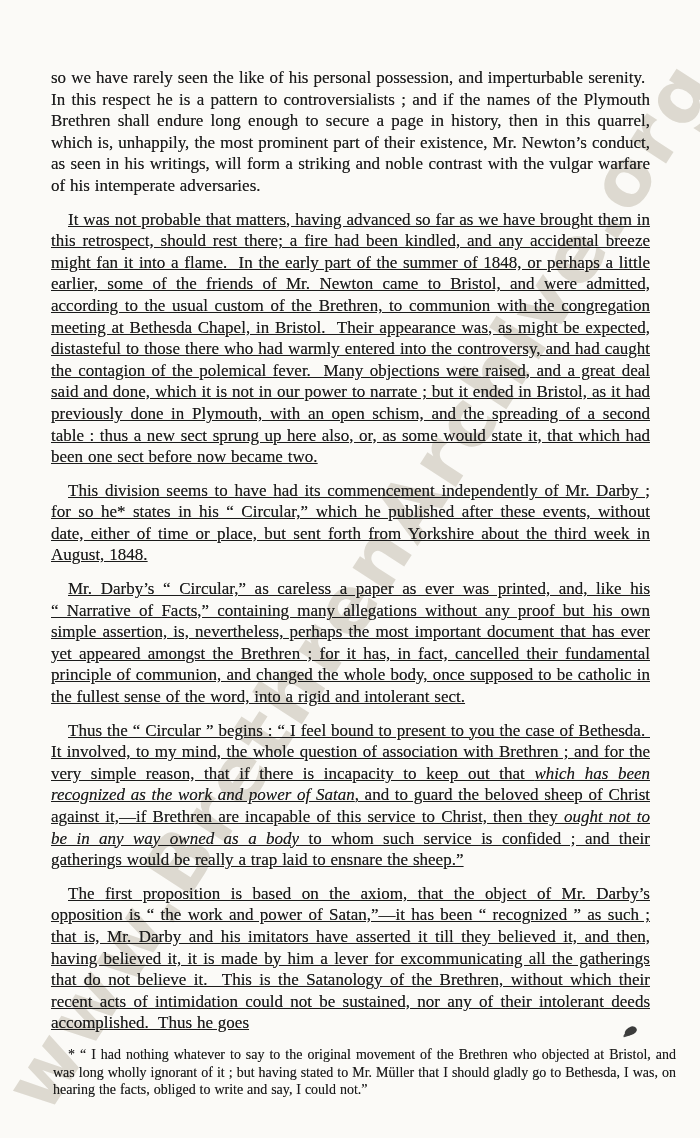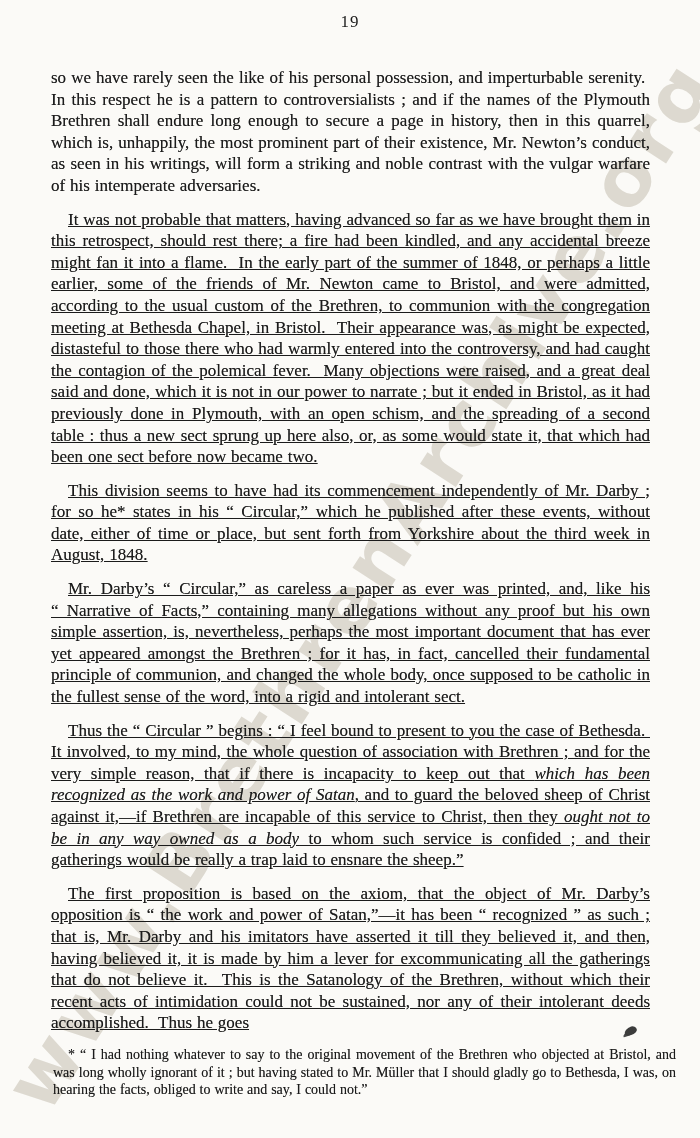--- a/index.html
+++ b/index.html
@@ -73,21 +73,20 @@
     text-shadow:0 0 0.3px rgba(10,10,10,0.5);
     z-index:1;
   }
   .footnote p{margin:0;text-indent:15px;}
 </style>
 </head>
 <body>
 
 <div class="page">
   <div class="watermark">www.BrethrenArchive.org</div>
-  <div class="page-number">19</div>
   <main class="text-block" id="text-block">
       <p><span>so we have rarely seen the like of his personal possession, and imperturbable serenity.&nbsp; In this respect he is a pattern to controversialists&nbsp;; and if the names of the Plymouth Brethren shall endure long enough to secure a page in history, then in this quarrel, which is, unhappily, the most prominent part of their existence, Mr. Newton’s conduct, as seen in his writings, will form a striking and noble contrast with the vulgar warfare of his intemperate adversaries.</span></p>
       <p class="indent"><span>It was not probable that matters, having advanced so far as we have brought them in this retrospect, should rest there; a fire had been kindled, and any accidental breeze might fan it into a flame.&nbsp; In the early part of the summer of 1848, or perhaps a little earlier, some of the friends of Mr. Newton came to Bristol, and were admitted, according to the usual custom of the Brethren, to communion with the congregation meeting at Bethesda Chapel, in Bristol.&nbsp; Their appearance was, as might be expected, distasteful to those there who had warmly entered into the controversy, and had caught the contagion of the polemical fever.&nbsp; Many objections were raised, and a great deal said and done, which it is not in our power to narrate&nbsp;; but it ended in Bristol, as it had previously done in Plymouth, with an open schism, and the spreading of a second table&nbsp;: thus a new sect sprung up here also, or, as some would state it, that which had been one sect before now became two.</span></p>
       <p class="indent"><span>This division seems to have had its commencement independently of Mr. Darby&nbsp;; for so he* states in his “&nbsp;Circular,” which he published after these events, without date, either of time or place, but sent forth from Yorkshire about the third week in August, 1848.</span></p>
       <p class="indent"><span>Mr. Darby’s “&nbsp;Circular,” as careless a paper as ever was printed, and, like his “&nbsp;Narrative of Facts,” containing many allegations without any proof but his own simple assertion, is, nevertheless, perhaps the most important document that has ever yet appeared amongst the Brethren&nbsp;; for it has, in fact, cancelled their fundamental principle of communion, and changed the whole body, once supposed to be catholic in the fullest sense of the word, into a rigid and intolerant sect.</span></p>
       <p class="indent"><span>Thus the “&nbsp;Circular&nbsp;” begins&nbsp;: “&nbsp;I feel bound to present to you the case of Bethesda.&nbsp; It involved, to my mind, the whole question of association with Brethren&nbsp;; and for the very simple reason, that if there is incapacity to keep out that </span><span class="italic">which has been recognized as the work and power of Satan</span><span>, and to guard the beloved sheep of Christ against it,—if Brethren are incapable of this service to Christ, then they </span><span class="italic">ought not to be in any way owned as a body</span><span> to whom such service is confided&nbsp;; and their gatherings would be really a trap laid to ensnare the sheep.”</span></p>
       <p class="indent"><span>The first proposition is based on the axiom, that the object of Mr. Darby’s opposition is “&nbsp;the work and power of Satan,”—it has been “&nbsp;recognized&nbsp;” as such&nbsp;; that is, Mr. Darby and his imitators have asserted it till they believed it, and then, having believed it, it is made by him a lever for excommunicating all the gatherings that do not believe it.&nbsp; This is the Satanology of the Brethren, without which their recent acts of intimidation could not be sustained, nor any of their intolerant deeds accomplished.&nbsp; Thus he goes</span></p>
     </main>
   <span class="ink-mark"></span>
   <div class="footnote">

